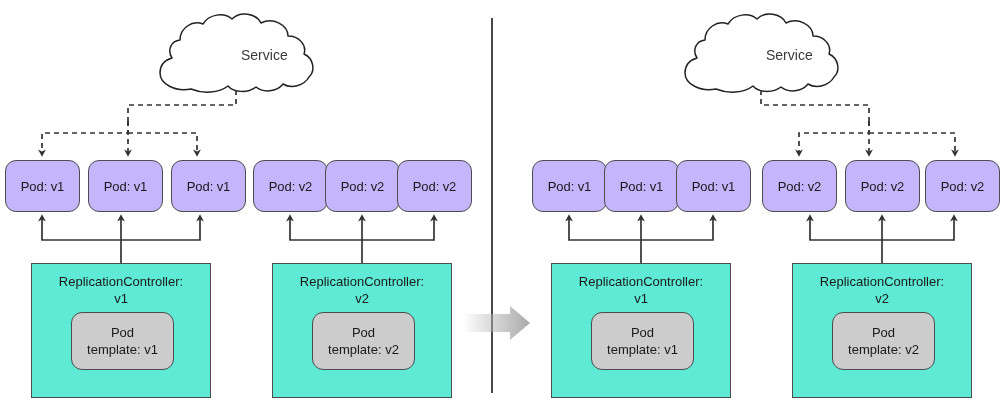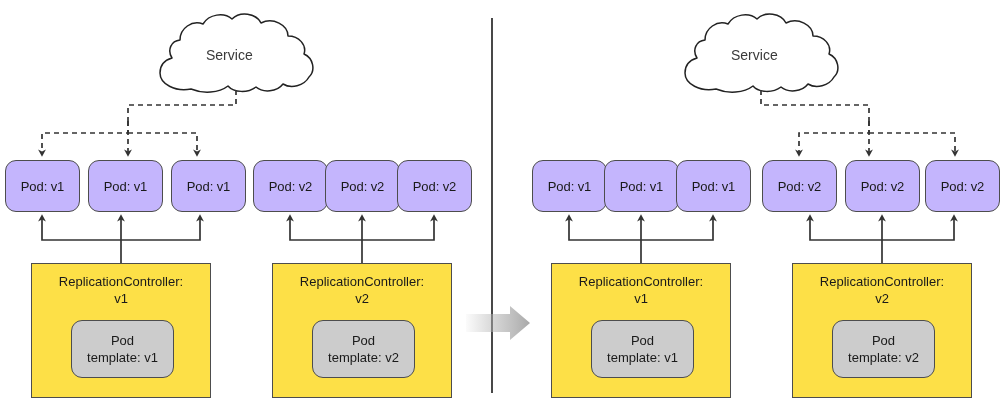--- a/index.html
+++ b/index.html
@@ -38,38 +38,38 @@
     color: #1a1a1a;
     letter-spacing: -0.1px;
     z-index: 4;
   }
   
   .rc {
     position: absolute;
     width: 180px;
     height: 135px;
     box-sizing: border-box;
-    background: #fde047;
+    background: #5eead4;
     border: 1.6px solid #4d4d4d;
     z-index: 3;
   }
   .rc-title {
     position: absolute;
     top: 9px;
     left: 0;
     width: 100%;
     text-align: center;
     font-size: 13px;
     line-height: 17px;
     color: #1a1a1a;
   }
   .pod-template {
     position: absolute;
     left: 39px;
-    top: 56px;
+    top: 48px;
     width: 103px;
     height: 58px;
     box-sizing: border-box;
     background: #cccccc;
     border: 1.6px solid #4d4d4d;
     border-radius: 11px;
     display: flex;
     flex-direction: column;
     align-items: center;
     justify-content: center;
@@ -77,20 +77,21 @@
     line-height: 17px;
     color: #1a1a1a;
   }
   
   .cloud-label {
     position: absolute;
     font-size: 14px;
     color: #3a3a3a;
     z-index: 3;
     white-space: nowrap;
+    margin-left: 35px;
   }
 </style>
 </head>
 <body>
 
 <div id="stage">
 
   <svg class="svg-layer" viewBox="0 0 1006 405">
     <defs>
       <marker id="arrowDashed" markerWidth="9" markerHeight="9" refX="4.2" refY="4.5" orient="auto" markerUnits="userSpaceOnUse">

